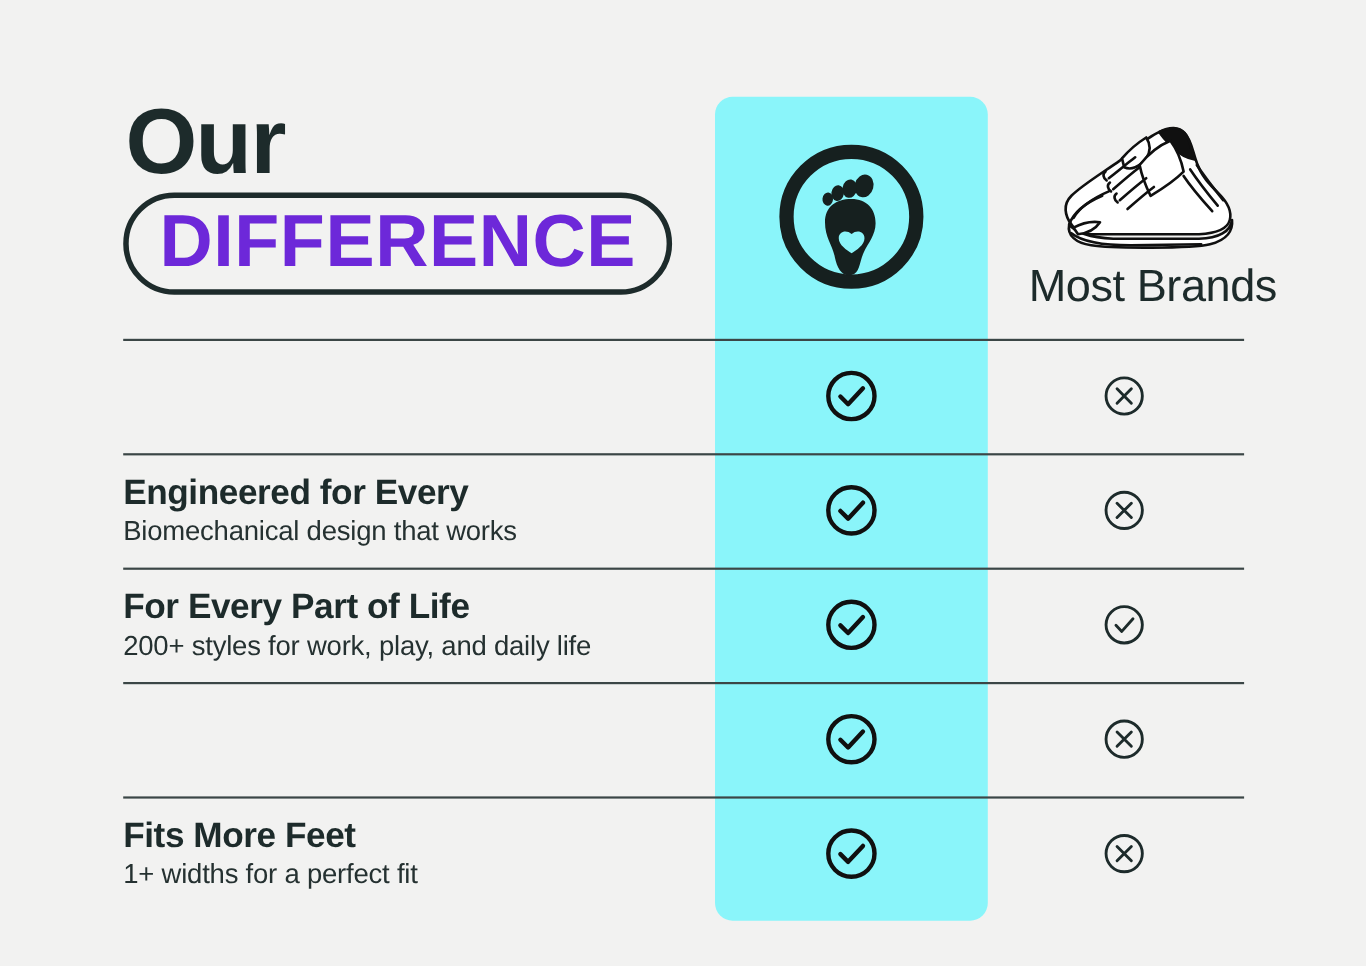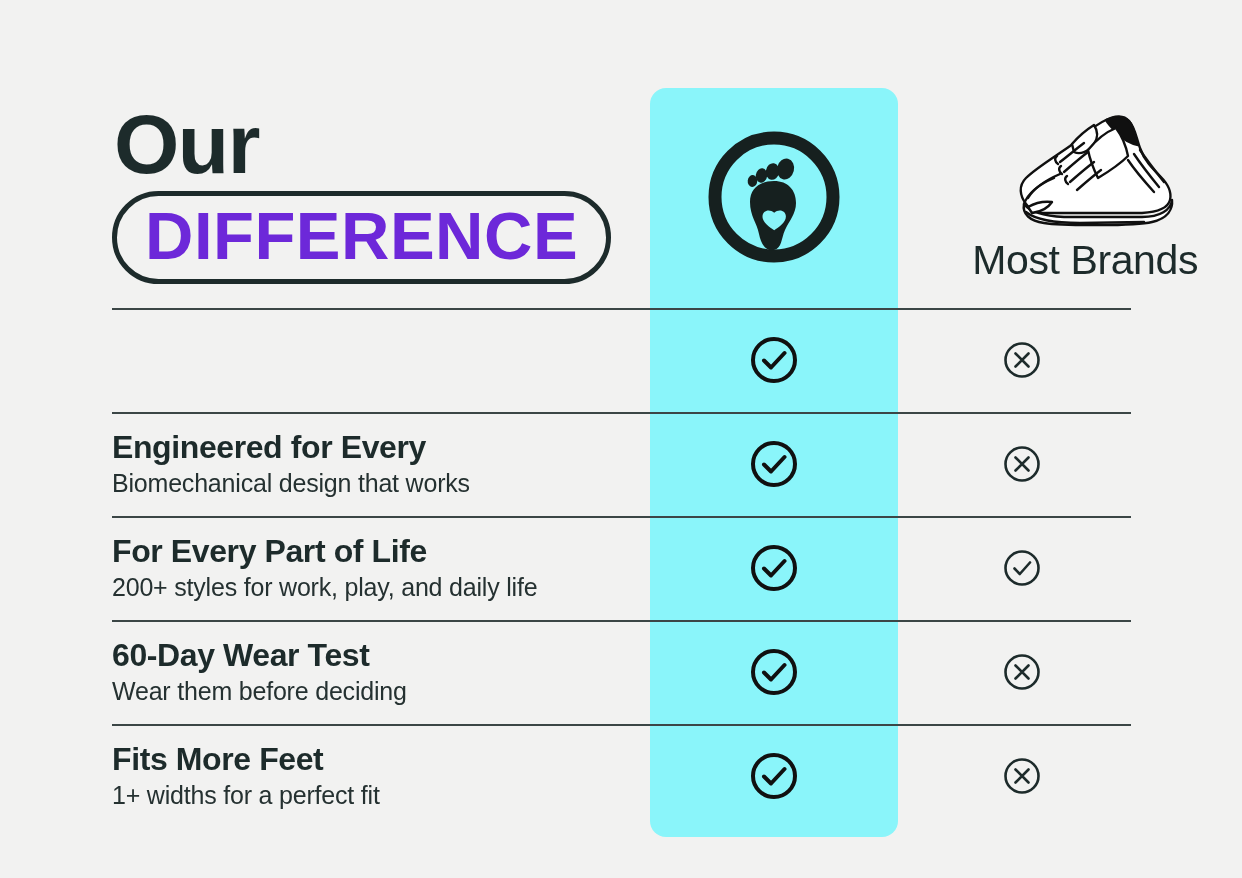--- a/index.html
+++ b/index.html
@@ -48,21 +48,21 @@
     left: 112px;
     top: 88px;
     width: 470px;
   }
   .title-our {
     font-size: 84px;
     font-weight: bold;
     color: #1d2b2b;
     line-height: 0.96;
     letter-spacing: -1.5px;
-    margin: 16px 0 6px 2px;
+    margin: 0 0 6px 2px;
   }
   .title-pill {
     display: inline-block;
     border: 5px solid #1d2b2b;
     border-radius: 999px;
     padding: 6px 28px 10px 28px;
     box-sizing: border-box;
   }
   .title-difference {
     font-size: 67px;
@@ -88,21 +88,21 @@
 
   
   .competitor-cell {
     position: absolute;
     left: 898px;
     top: 88px;
     width: 300px;
     height: 218px;
     display: flex;
     flex-direction: column;
-    align-items: flex-end;
+    align-items: center;
     justify-content: flex-start;
   }
   .shoe-art {
     margin-top: 4px;
   }
   .shoe-art svg { display: block; }
   .competitor-label {
     font-size: 41px;
     font-weight: normal;
     color: #1d2b2b;
@@ -326,24 +326,20 @@
           <svg class="mark-icon" width="40" height="40" viewBox="0 0 40 40" aria-hidden="true">
             <circle cx="20" cy="20" r="16.5" fill="none" stroke="#1d2b2b" stroke-width="2.6"></circle>
             <path d="M12.5 20.5 L17.8 26 L28 14.5" fill="none" stroke="#1d2b2b" stroke-width="2.6" stroke-linecap="round" stroke-linejoin="round"></path>
           </svg>
         </span>
       </div>
     </div>
 
     <div class="row">
       <div class="row-divider"></div>
-      <div class="row-label">
-        <div class="row-title">60-Day Wear Test</div>
-        <div class="row-sub">Wear them before deciding</div>
-      </div>
       <div class="cell-brand">
         <span>
           <svg class="mark-icon" width="50" height="50" viewBox="0 0 50 50" aria-hidden="true">
             <circle cx="25" cy="25" r="21" fill="none" stroke="#101010" stroke-width="4"></circle>
             <path d="M15 25.5 L22 32.5 L35.5 18" fill="none" stroke="#101010" stroke-width="4" stroke-linecap="round" stroke-linejoin="round"></path>
           </svg>
         </span>
       </div>
       <div class="cell-competitor">
         <span>

